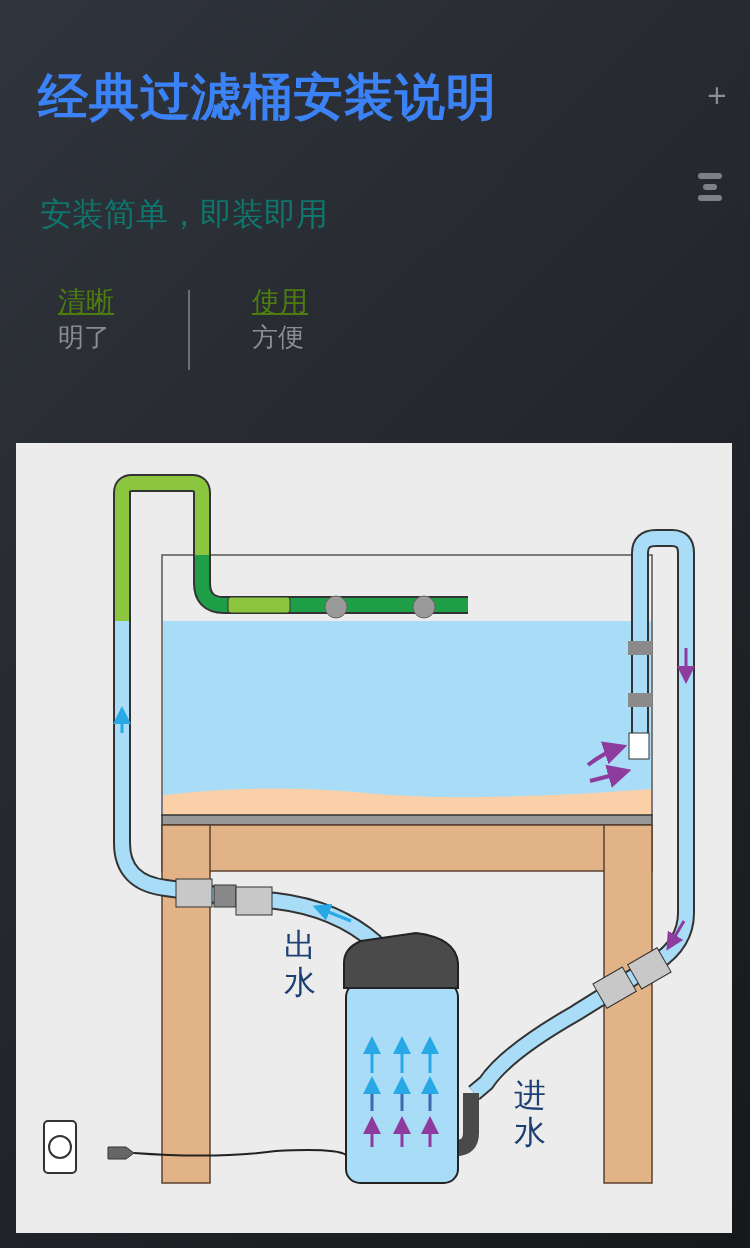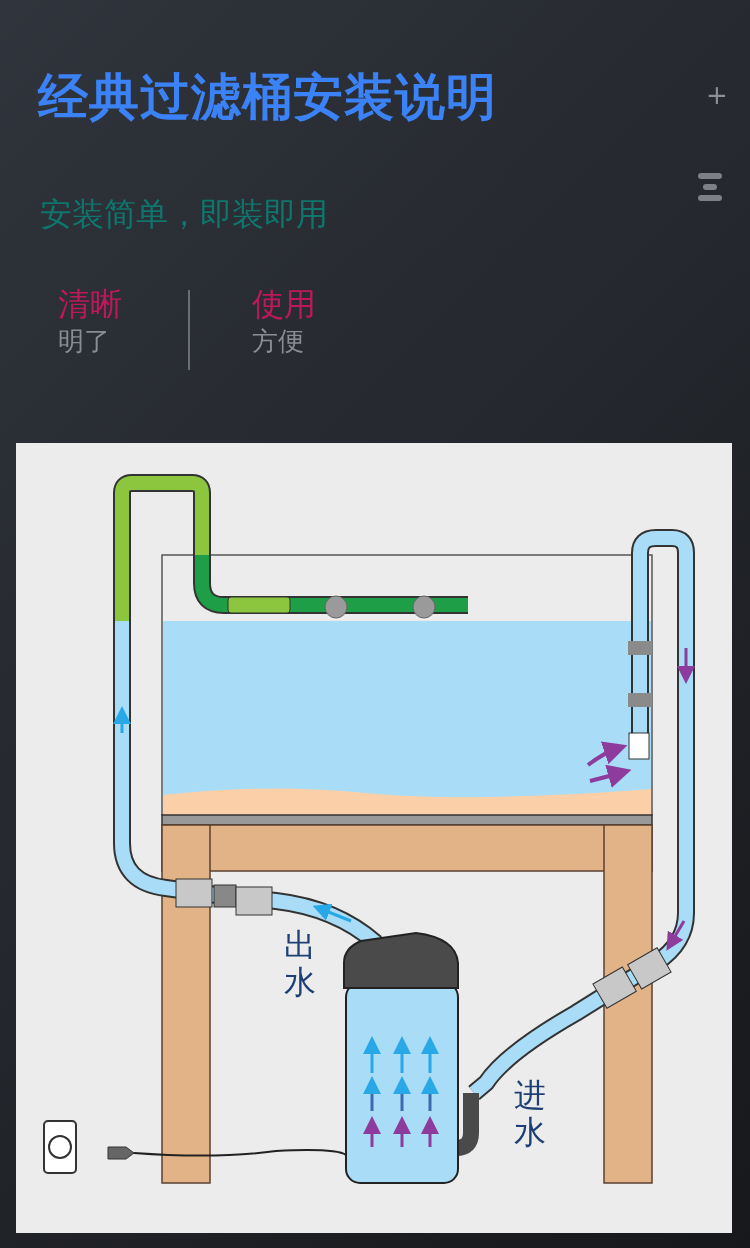--- a/index.html
+++ b/index.html
@@ -6,21 +6,21 @@
   body{width:750px;height:1248px;overflow:hidden;
     background:linear-gradient(135deg,#30343c 0%,#25282e 45%,#17181b 100%);
     font-family:"DejaVu Sans","Liberation Sans",sans-serif;position:relative;}
   .title{position:absolute;left:38px;top:72px;font-size:50px;font-weight:bold;color:#3b82f6;letter-spacing:1px;line-height:1;text-align:right;}
   .subtitle{position:absolute;left:40px;top:178px;font-size:32px;color:#0f766e;line-height:1;margin-top:20px;}
   .plus{position:absolute;left:706px;top:82px;font-size:26px;color:#8c8f94;line-height:1;}
   .menu{position:absolute;left:698px;top:173px;width:24px;}
   .menu span{display:block;height:6px;border-radius:3px;background:#7d8086;margin-bottom:5px;}
   .menu span.short{width:14px;margin-left:5px;}
   .feat{position:absolute;top:288px;}
-  .feat .big{font-size:32px;color:#be185d;line-height:1;}
+  .feat .big{font-size:28px;color:#4d7c0f;line-height:1;text-decoration:underline;}
   .feat .small{font-size:26px;color:#8a8d92;margin-top:8px;line-height:1;}
   .f1{left:58px;} .f2{left:252px;}
   .divider{position:absolute;left:188px;top:290px;width:2px;height:80px;background:#6a6d72;}
   .panel{position:absolute;left:16px;top:443px;width:716px;height:790px;background:#ececec;}
   .panel svg{position:absolute;left:0;top:0;}
   .label{position:absolute;font-size:32px;color:#1d3f73;line-height:1.15;width:40px;text-align:center;}
 </style>
 </head>
 <body>
 

